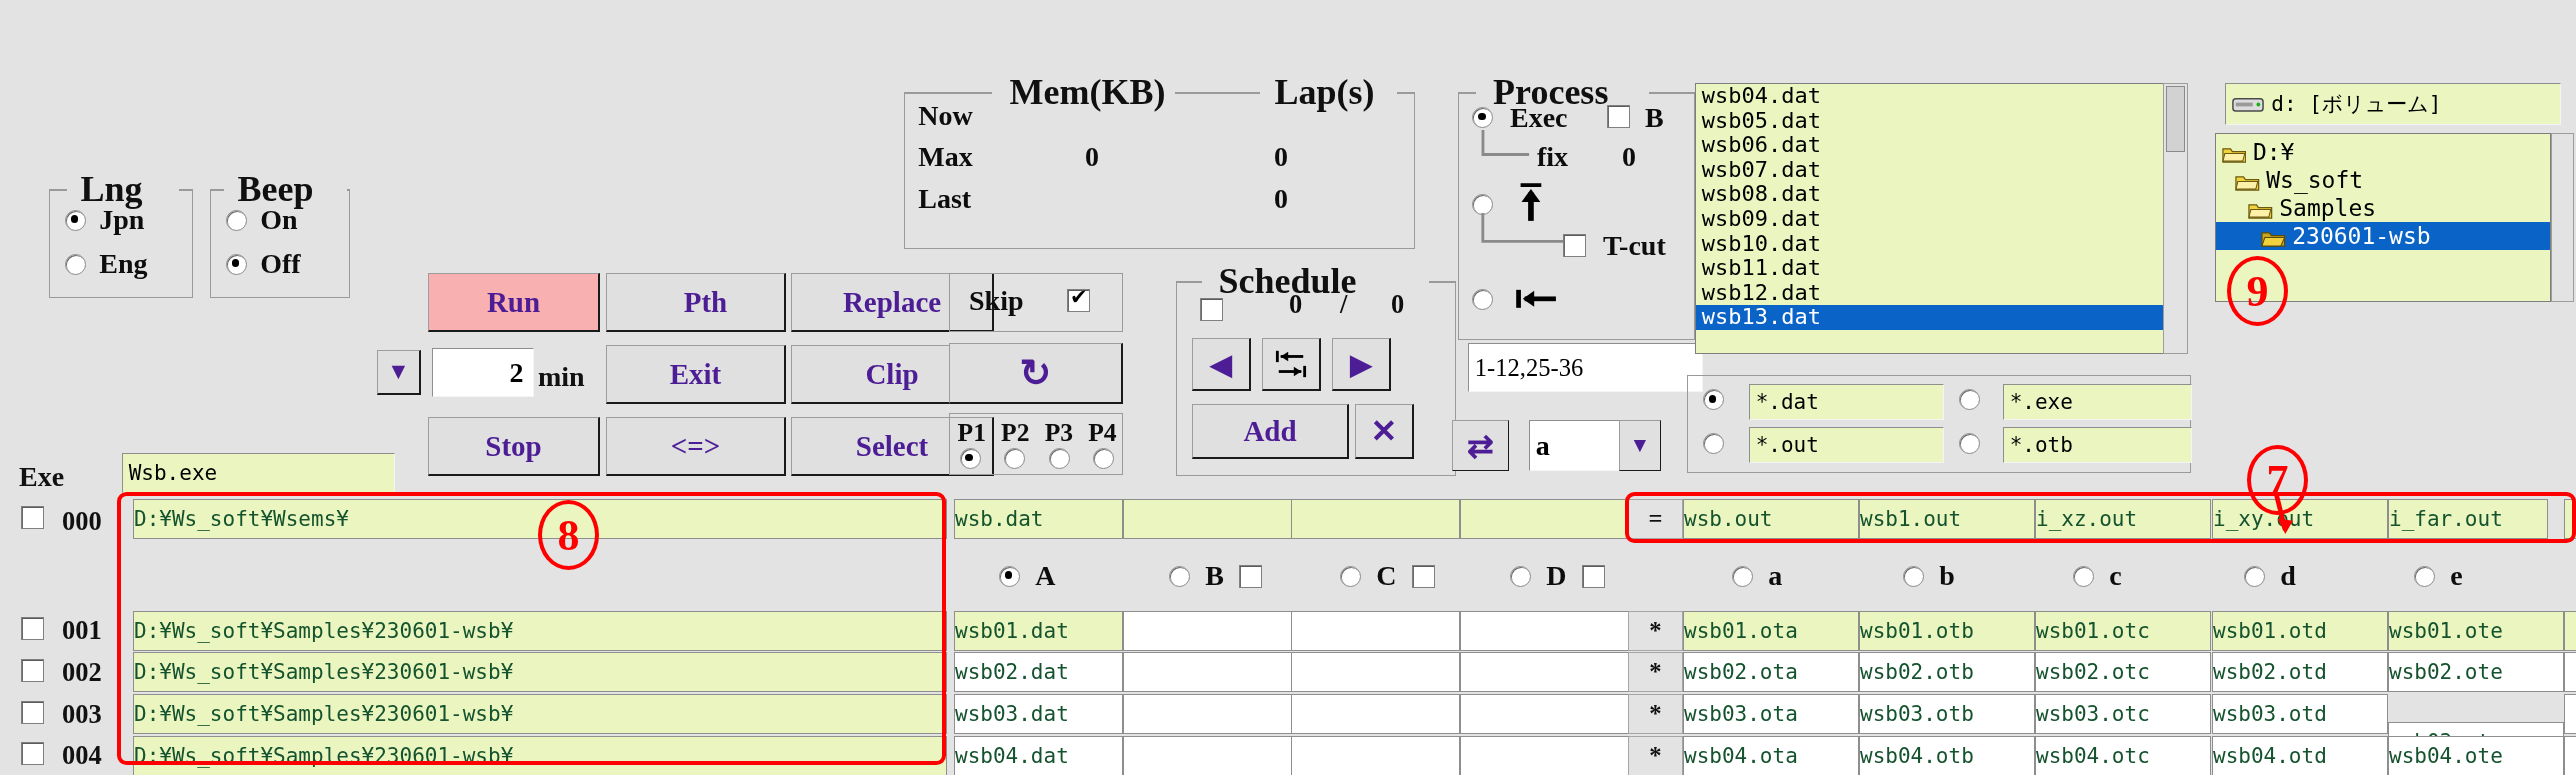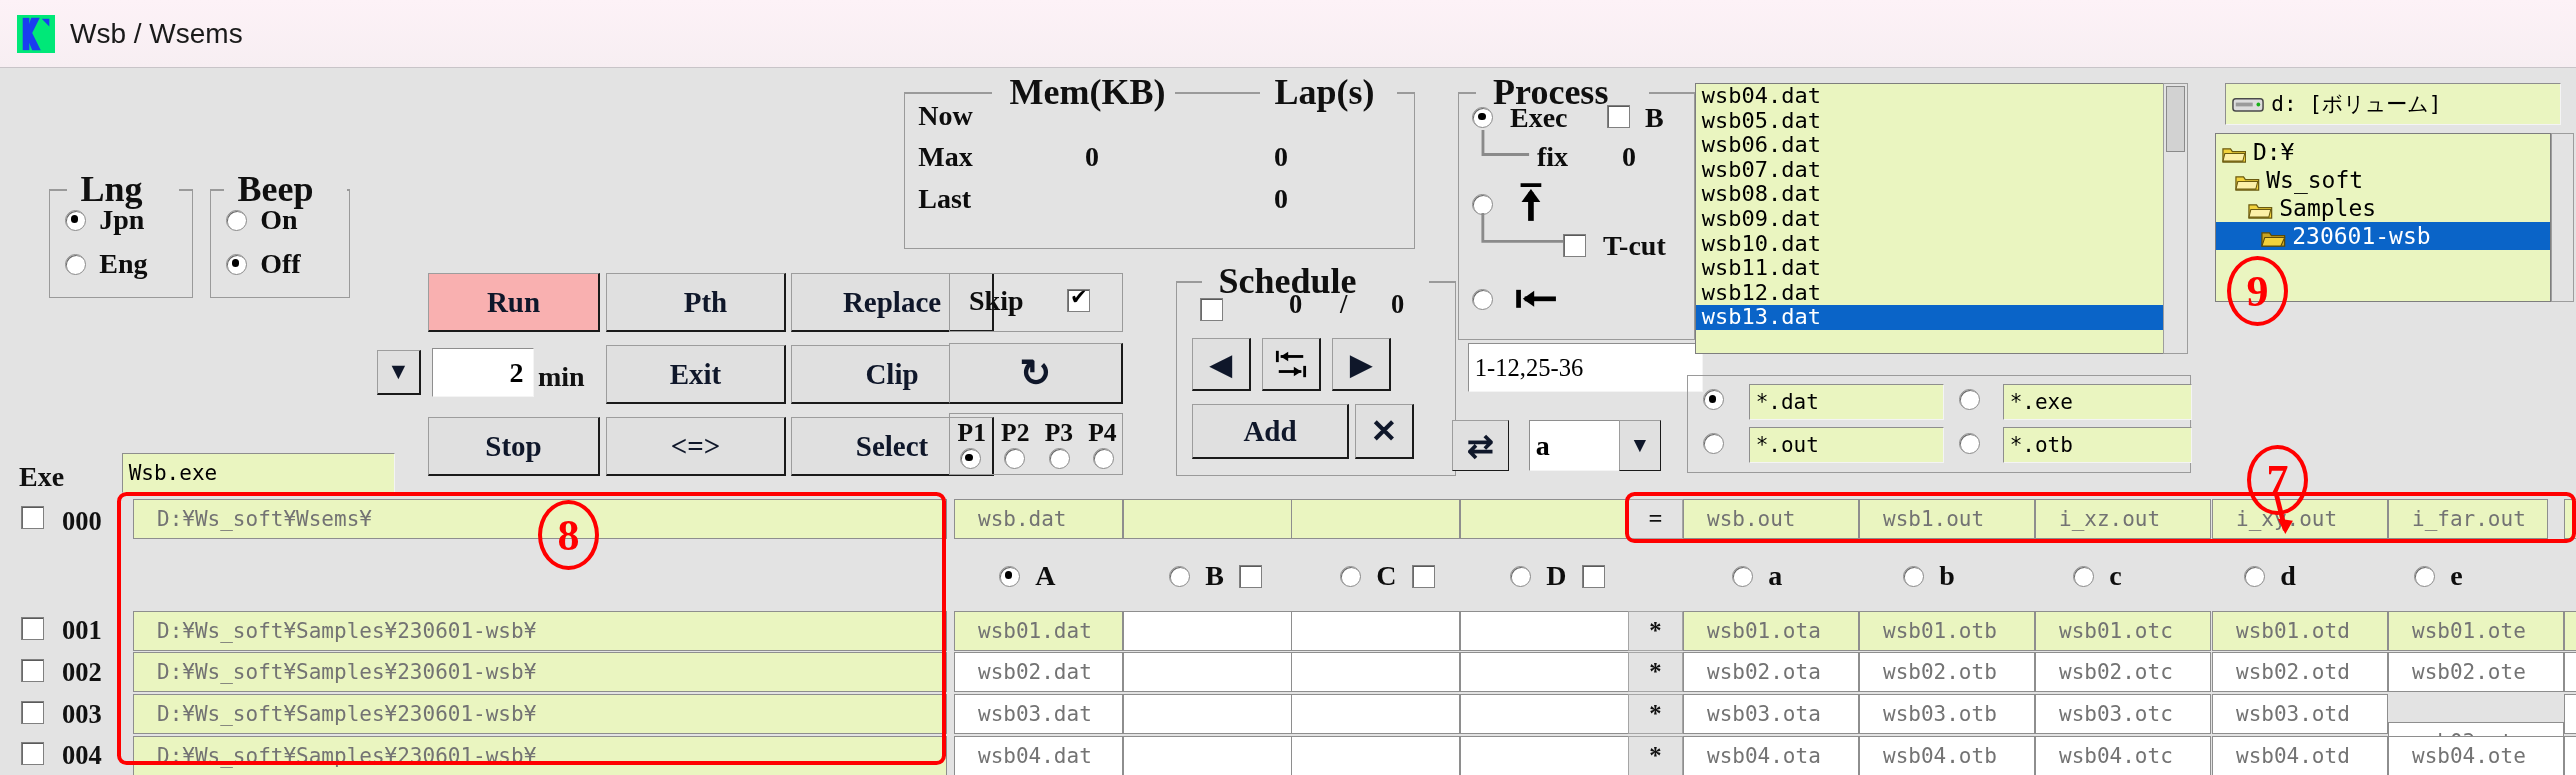--- a/index.html
+++ b/index.html
@@ -29,35 +29,35 @@
   .chk{display:inline-block;width:23px;height:23px;background:#fff;
      border:1.9px solid #808080;box-shadow:inset 0.9px 0.9px 0 #5a5a5a;
      vertical-align:middle;position:relative;box-sizing:border-box;}
   .chk.on::after{content:"\2714";position:absolute;left:1.9px;top:-4.7px;font-size:21px;color:#000;
      font-family:"DejaVu Sans",sans-serif;}
   .lbl{font-weight:bold;font-size:28px;color:#0d0d0d;vertical-align:middle;}
 
   .btn{position:absolute;background:#e0e0e0;border:0.9px solid #9d9d9d;
      border-right:2.8px solid #1a1a1a;border-bottom:2.8px solid #1a1a1a;
      display:flex;align-items:center;justify-content:center;
-     font-weight:bold;font-size:29px;color:#0f172a;box-sizing:border-box;cursor:default;}
+     font-weight:bold;font-size:29px;color:#4c1d95;box-sizing:border-box;cursor:default;}
   .btn.pink{background:#f9b0b0;}
 
   .tfield{position:absolute;background:#eaf5c0;border:1.9px solid #8e8e8e;
      border-right-color:#f4f4f4;border-bottom-color:#f4f4f4;
      font-family:"DejaVu Sans Mono",monospace;font-size:21px;color:#000;
      display:flex;align-items:center;padding-left:5.7px;box-sizing:border-box;
      white-space:nowrap;overflow:hidden;margin-left:10px;}
   .tfield.white{background:#fff;}
   .statnum{position:absolute;font-weight:bold;font-size:28px;color:#0d0d0d;}
 
   
   .cellbox{position:absolute;border:1.9px solid #8e8e8e;background:#eaf5c0;
-     font-family:"DejaVu Sans Mono",monospace;font-size:21px;color:#737373;
-     display:flex;align-items:center;padding-left:23px;box-sizing:border-box;
+     font-family:"DejaVu Sans Mono",monospace;font-size:21px;color:#14532d;
+     display:flex;align-items:center;padding-left:0;box-sizing:border-box;
      white-space:nowrap;overflow:hidden;}
   .cellbox.wt{background:#ffffff;}
   .rowhdr{position:absolute;font-weight:bold;font-size:26.5px;color:#111;
      font-family:"Liberation Serif",serif;}
   .greycell{position:absolute;background:#e3e3e3;border:0.9px solid #a5a5a5;
      display:flex;align-items:center;justify-content:center;
      font-weight:bold;font-size:24.6px;color:#111;box-sizing:border-box;}
 
   
   .annbox{position:absolute;border:4.7px solid #ff0000;border-radius:9.5px;
@@ -78,31 +78,20 @@
   .treerow.sel{background:#0a64c8;color:#fff;}
   .folder{display:inline-block;width:24.6px;height:19px;margin-right:6.6px;position:relative;flex:none;}
   .scroll{position:absolute;background:#e3e3e3;border:0.9px solid #9d9d9d;box-sizing:border-box;}
   .scrollthumb{position:absolute;background:#d2d2d2;border:0.9px solid #8a8a8a;box-sizing:border-box;}
 </style>
 </head>
 <body>
 
 <div id="app">
 
-  <div class="titlebar">
-    <span class="logo">
-      <svg width="38" height="38" viewBox="0 0 40 40">
-        <rect width="40" height="40" fill="#00e878"></rect>
-        <path d="M6 3 L13 3 L13 37 L6 37 Z" fill="#1a3df0"></path>
-        <path d="M15 3 L24 3 L16 19 L25 37 L16 37 L9 20 Z" fill="#1a3df0"></path>
-        <path d="M26 4 L34 4 L34 12 Z" fill="#1a3df0"></path>
-      </svg>
-    </span>
-    <span class="ttl">Wsb / Wsems</span>
-  </div>
 
   <div class="grp" style="left:49px;top:189px;width:144px;height:109px;">
     <div class="grp-topline-l" style="left:0;width:17px;"></div>
     <div class="grp-topline-r" style="right:0;width:13.3px;"></div>
     <div class="grp-legend" style="left:21px;">Lng</div>
     <div style="position:absolute;left:15px;top:15px;">
       <span class="radio on"></span>
       <span class="lbl" style="margin-left:9.5px;">Jpn</span>
     </div>
     <div style="position:absolute;left:15px;top:59px;">

